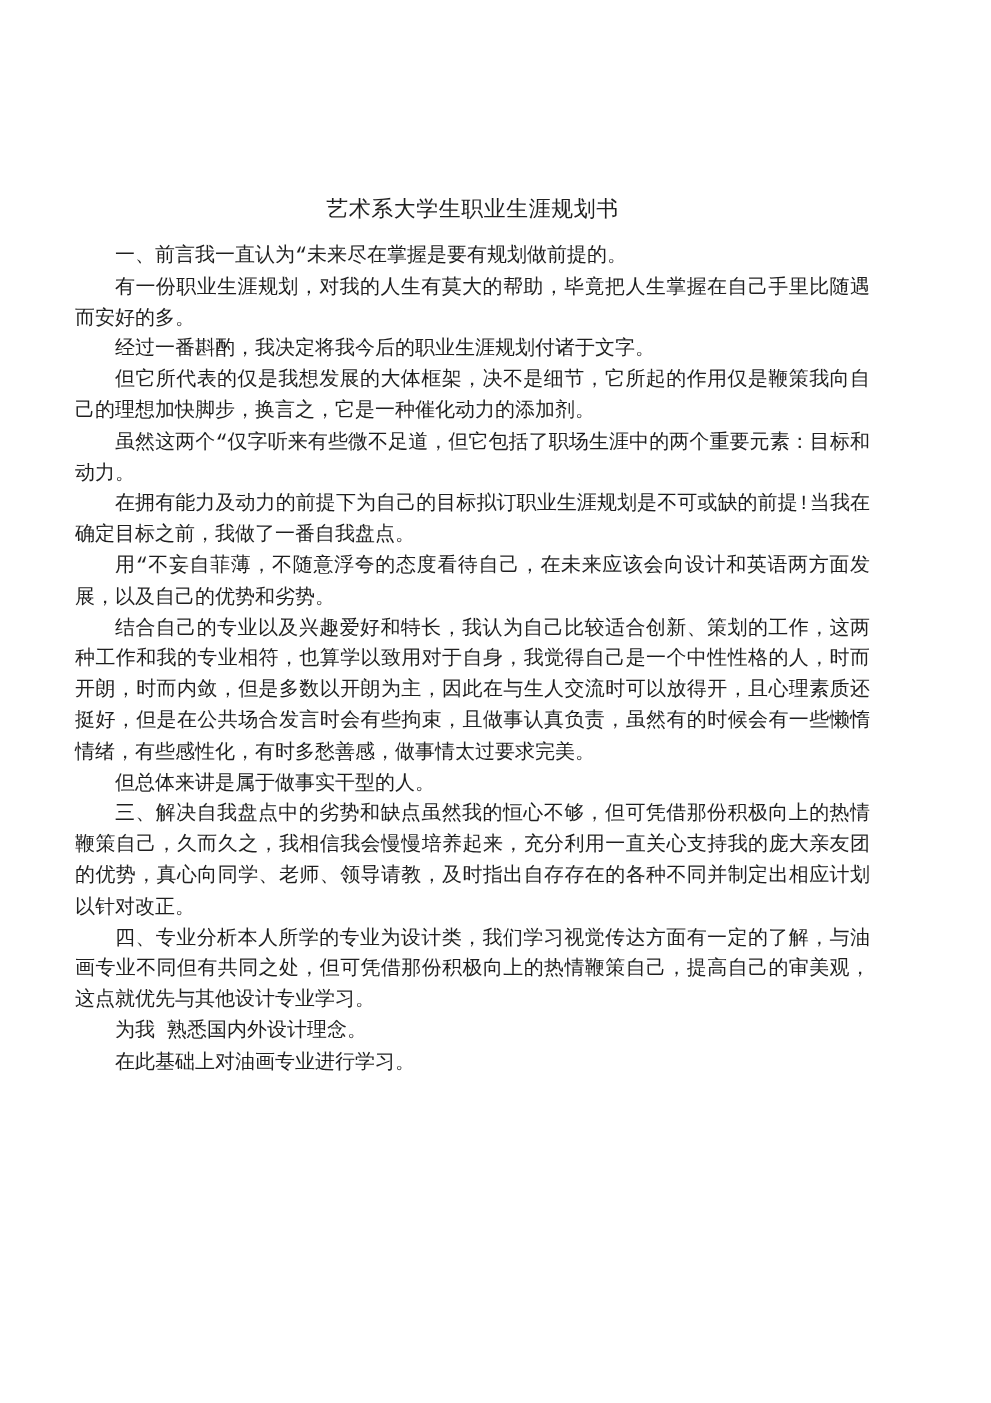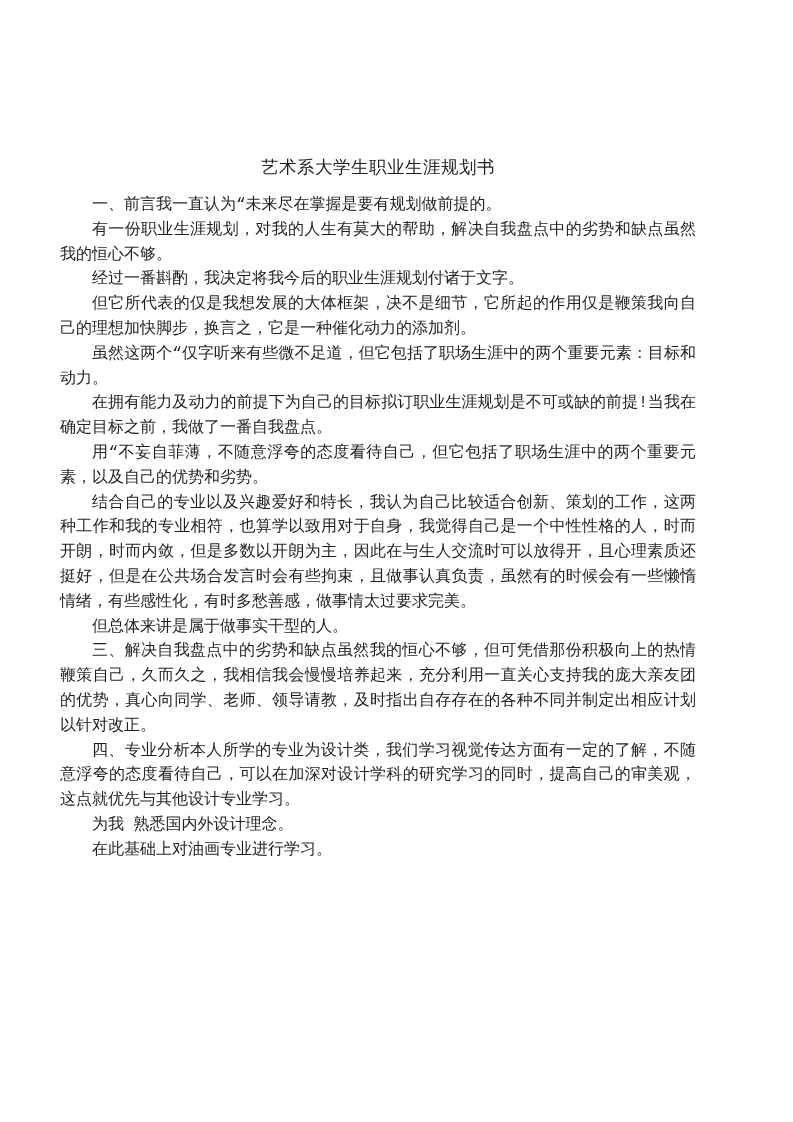--- a/index.html
+++ b/index.html
@@ -40,26 +40,26 @@
     font-family: Liberation Mono, monospace;
   }
 </style>
 </head>
 <body>
 
 <div class="page">
   <h1 class="doc-title">艺术系大学生职业生涯规划书</h1>
   <div class="doc-body" id="doc-body">
       <p class="para">一、前言我一直认为“未来尽在掌握是要有规划做前提的。</p>
-      <p class="para">有一份职业生涯规划，对我的人生有莫大的帮助，解决自我盘点中的劣势和缺点虽然我的恒心不够。</p>
+      <p class="para">有一份职业生涯规划，对我的人生有莫大的帮助，毕竟把人生掌握在自己手里比随遇而安好的多。</p>
       <p class="para">经过一番斟酌，我决定将我今后的职业生涯规划付诸于文字。</p>
       <p class="para">但它所代表的仅是我想发展的大体框架，决不是细节，它所起的作用仅是鞭策我向自己的理想加快脚步，换言之，它是一种催化动力的添加剂。</p>
       <p class="para">虽然这两个“仅字听来有些微不足道，但它包括了职场生涯中的两个重要元素：目标和动力。</p>
       <p class="para">在拥有能力及动力的前提下为自己的目标拟订职业生涯规划是不可或缺的前提!当我在确定目标之前，我做了一番自我盘点。</p>
-      <p class="para">用“不妄自菲薄，不随意浮夸的态度看待自己，但它包括了职场生涯中的两个重要元素，以及自己的优势和劣势。</p>
+      <p class="para">用“不妄自菲薄，不随意浮夸的态度看待自己，在未来应该会向设计和英语两方面发展，以及自己的优势和劣势。</p>
       <p class="para">结合自己的专业以及兴趣爱好和特长，我认为自己比较适合创新、策划的工作，这两种工作和我的专业相符，也算学以致用对于自身，我觉得自己是一个中性性格的人，时而开朗，时而内敛，但是多数以开朗为主，因此在与生人交流时可以放得开，且心理素质还挺好，但是在公共场合发言时会有些拘束，且做事认真负责，虽然有的时候会有一些懒惰情绪，有些感性化，有时多愁善感，做事情太过要求完美。</p>
       <p class="para">但总体来讲是属于做事实干型的人。</p>
       <p class="para">三、解决自我盘点中的劣势和缺点虽然我的恒心不够，但可凭借那份积极向上的热情鞭策自己，久而久之，我相信我会慢慢培养起来，充分利用一直关心支持我的庞大亲友团的优势，真心向同学、老师、领导请教，及时指出自存存在的各种不同并制定出相应计划以针对改正。</p>
-      <p class="para">四、专业分析本人所学的专业为设计类，我们学习视觉传达方面有一定的了解，不随意浮夸的态度看待自己，可以在加深对设计学科的研究学习的同时，提高自己的审美观，这点就优先与其他设计专业学习。</p>
+      <p class="para">四、专业分析本人所学的专业为设计类，我们学习视觉传达方面有一定的了解，与油画专业不同但有共同之处，但可凭借那份积极向上的热情鞭策自己，提高自己的审美观，这点就优先与其他设计专业学习。</p>
       <p class="para">为我 熟悉国内外设计理念。</p>
       <p class="para">在此基础上对油画专业进行学习。</p>
     </div>
 </div>
 
 </body></html>

